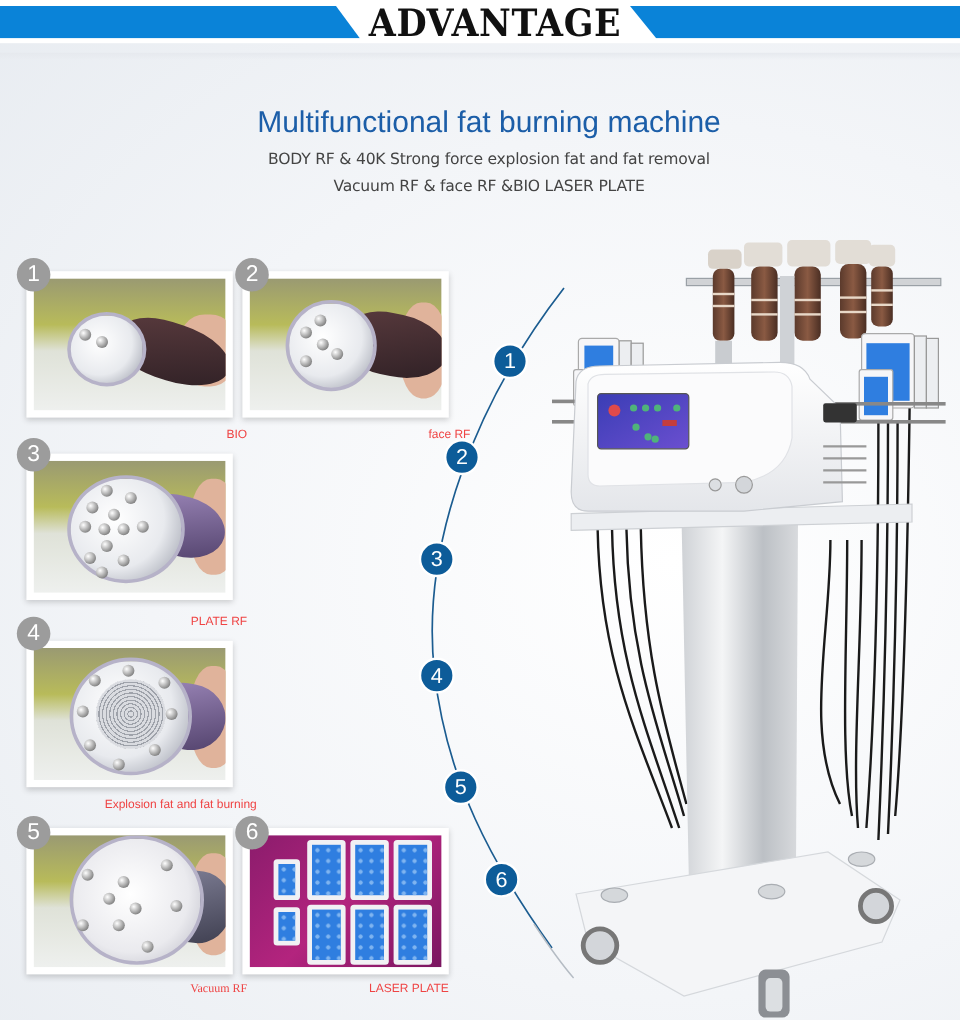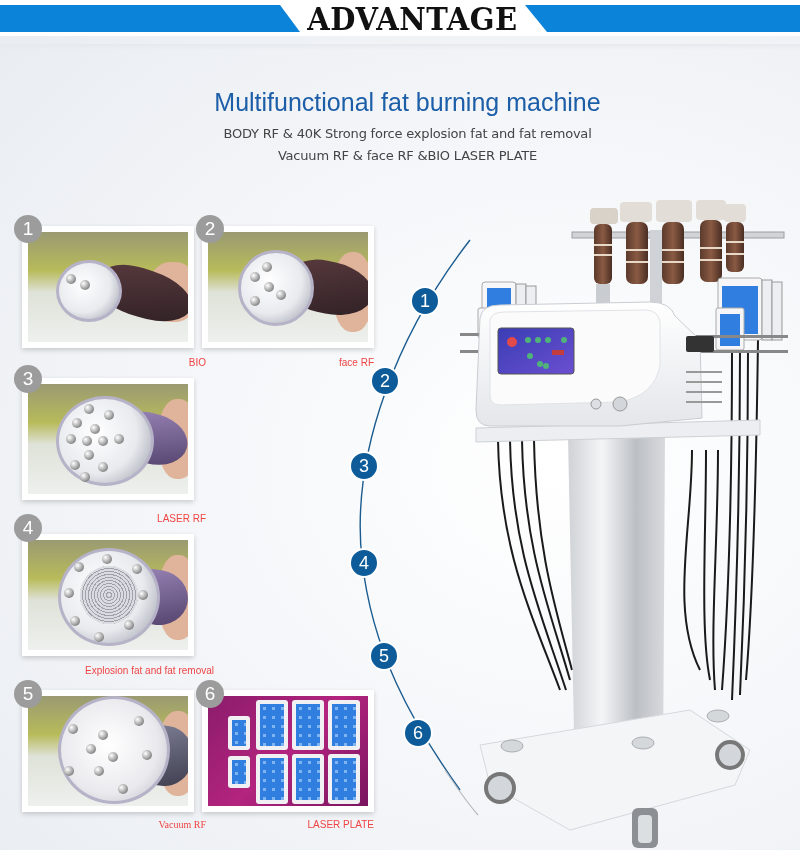--- a/index.html
+++ b/index.html
@@ -95,21 +95,21 @@
     <div class="handle" style="left:80px;top:30px;width:85px;height:52px;transform:rotate(12deg);"></div>
     <div class="head" style="left:30px;top:18px;width:76px;height:76px;"></div>
     <div class="pin" style="left:54px;top:30px;"></div>
     <div class="pin" style="left:42px;top:40px;"></div>
     <div class="pin" style="left:56px;top:50px;"></div>
     <div class="pin" style="left:68px;top:58px;"></div>
     <div class="pin" style="left:42px;top:64px;"></div>
   </div>
 </div>
 <div class="badge" style="left:196px;top:215px;">2</div>
-<div class="caption" style="left:202px;top:357px;width:172px;">face RF</div>
+<div class="caption" style="left:220px;top:357px;width:172px;">face RF</div>
 
 <div class="card" style="left:22px;top:378px;width:172px;height:122px;">
   <div class="photo">
     <div class="photo-bg"></div>
     <div class="hand" style="left:130px;top:15px;width:40px;height:80px;"></div>
     <div class="handle" style="left:90px;top:30px;width:70px;height:50px;transform:rotate(15deg);background:linear-gradient(160deg,#9b86b8,#50406a);"></div>
     <div class="head" style="left:28px;top:12px;width:98px;height:90px;"></div>
     <div class="pin" style="left:56px;top:20px;"></div>
     <div class="pin" style="left:76px;top:26px;"></div>
     <div class="pin" style="left:44px;top:34px;"></div>
@@ -118,41 +118,41 @@
     <div class="pin" style="left:54px;top:52px;"></div>
     <div class="pin" style="left:70px;top:52px;"></div>
     <div class="pin" style="left:86px;top:50px;"></div>
     <div class="pin" style="left:56px;top:66px;"></div>
     <div class="pin" style="left:42px;top:76px;"></div>
     <div class="pin" style="left:70px;top:78px;"></div>
     <div class="pin" style="left:52px;top:88px;"></div>
   </div>
 </div>
 <div class="badge" style="left:14px;top:365px;">3</div>
-<div class="caption" style="left:22px;top:513px;width:184px;">LASER RF</div>
+<div class="caption" style="left:22px;top:513px;width:184px;">PLATE RF</div>
 
 <div class="card" style="left:22px;top:534px;width:172px;height:122px;">
   <div class="photo">
     <div class="photo-bg"></div>
     <div class="hand" style="left:130px;top:15px;width:40px;height:85px;"></div>
     <div class="handle" style="left:100px;top:30px;width:60px;height:55px;transform:rotate(10deg);background:linear-gradient(160deg,#9b86b8,#50406a);"></div>
     <div class="head" style="left:30px;top:8px;width:102px;height:98px;"></div>
     <div class="spiral" style="left:52px;top:26px;width:58px;height:58px;"></div>
     <div class="pin" style="left:74px;top:14px;"></div>
     <div class="pin" style="left:46px;top:22px;"></div>
     <div class="pin" style="left:104px;top:24px;"></div>
     <div class="pin" style="left:36px;top:48px;"></div>
     <div class="pin" style="left:110px;top:50px;"></div>
     <div class="pin" style="left:42px;top:76px;"></div>
     <div class="pin" style="left:96px;top:80px;"></div>
     <div class="pin" style="left:66px;top:92px;"></div>
   </div>
 </div>
 <div class="badge" style="left:14px;top:514px;">4</div>
-<div class="caption" style="left:18px;top:665px;width:196px;">Explosion fat and fat removal</div>
+<div class="caption" style="left:18px;top:665px;width:196px;">Explosion fat and fat burning</div>
 
 <div class="card" style="left:22px;top:690px;width:172px;height:122px;">
   <div class="photo">
     <div class="photo-bg"></div>
     <div class="hand" style="left:130px;top:15px;width:40px;height:85px;"></div>
     <div class="handle" style="left:110px;top:30px;width:55px;height:60px;transform:rotate(8deg);background:linear-gradient(160deg,#7f7f96,#3d3d4e);"></div>
     <div class="head" style="left:30px;top:0px;width:112px;height:108px;background:radial-gradient(circle at 45% 45%, #ffffff 0%, #eaeaee 60%, #c9c9d2 85%, #8a8aa0 100%);"></div>
     <div class="pin" style="left:70px;top:34px;"></div>
     <div class="pin" style="left:58px;top:48px;"></div>
     <div class="pin" style="left:80px;top:56px;"></div>

